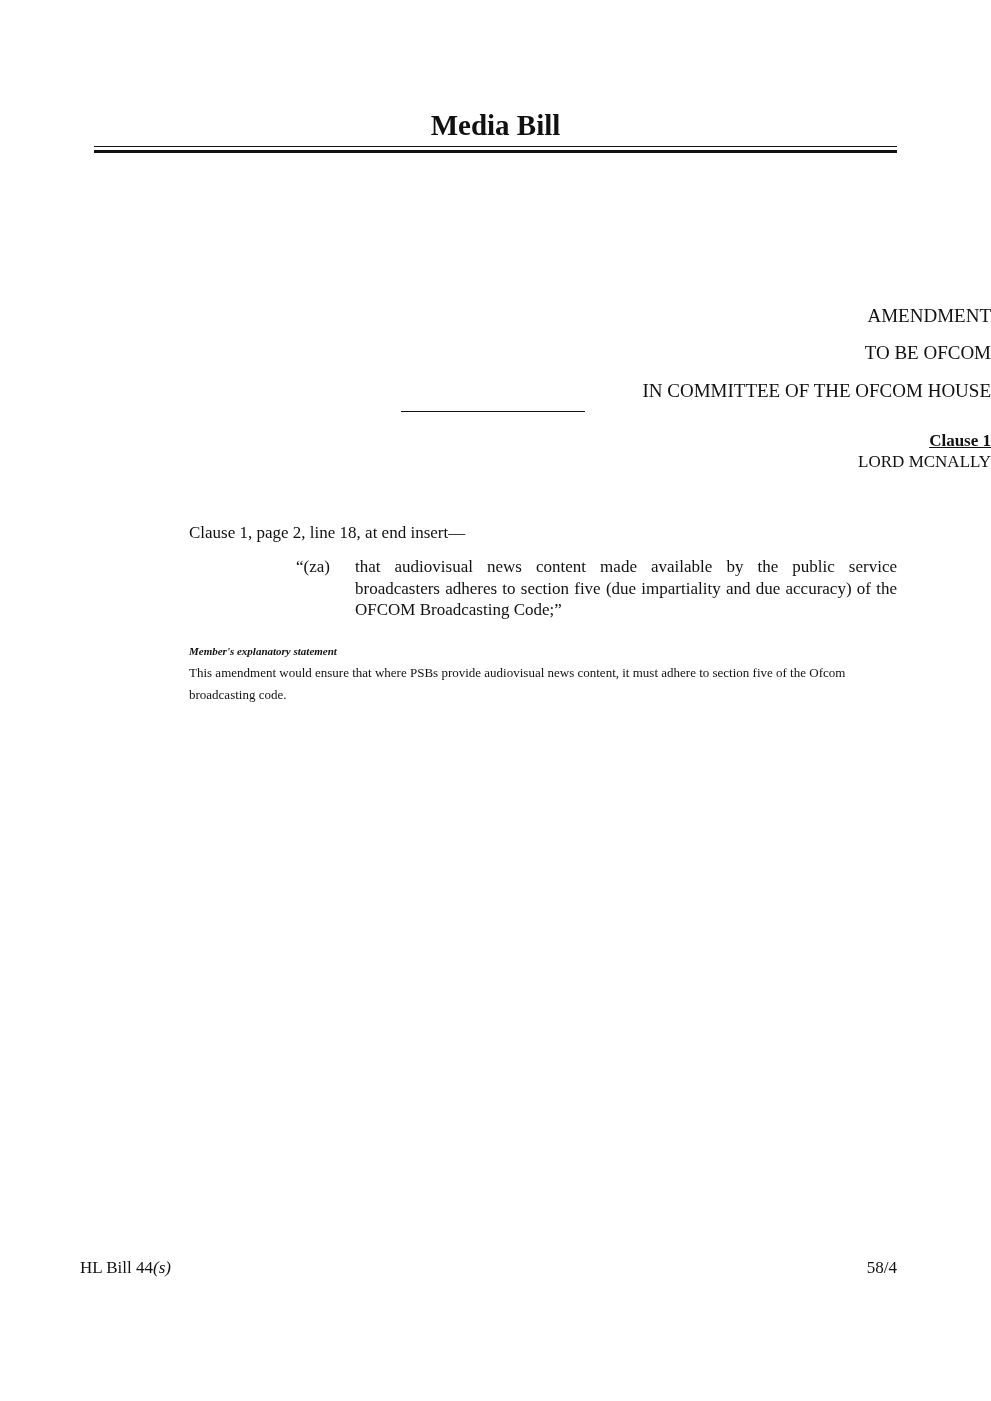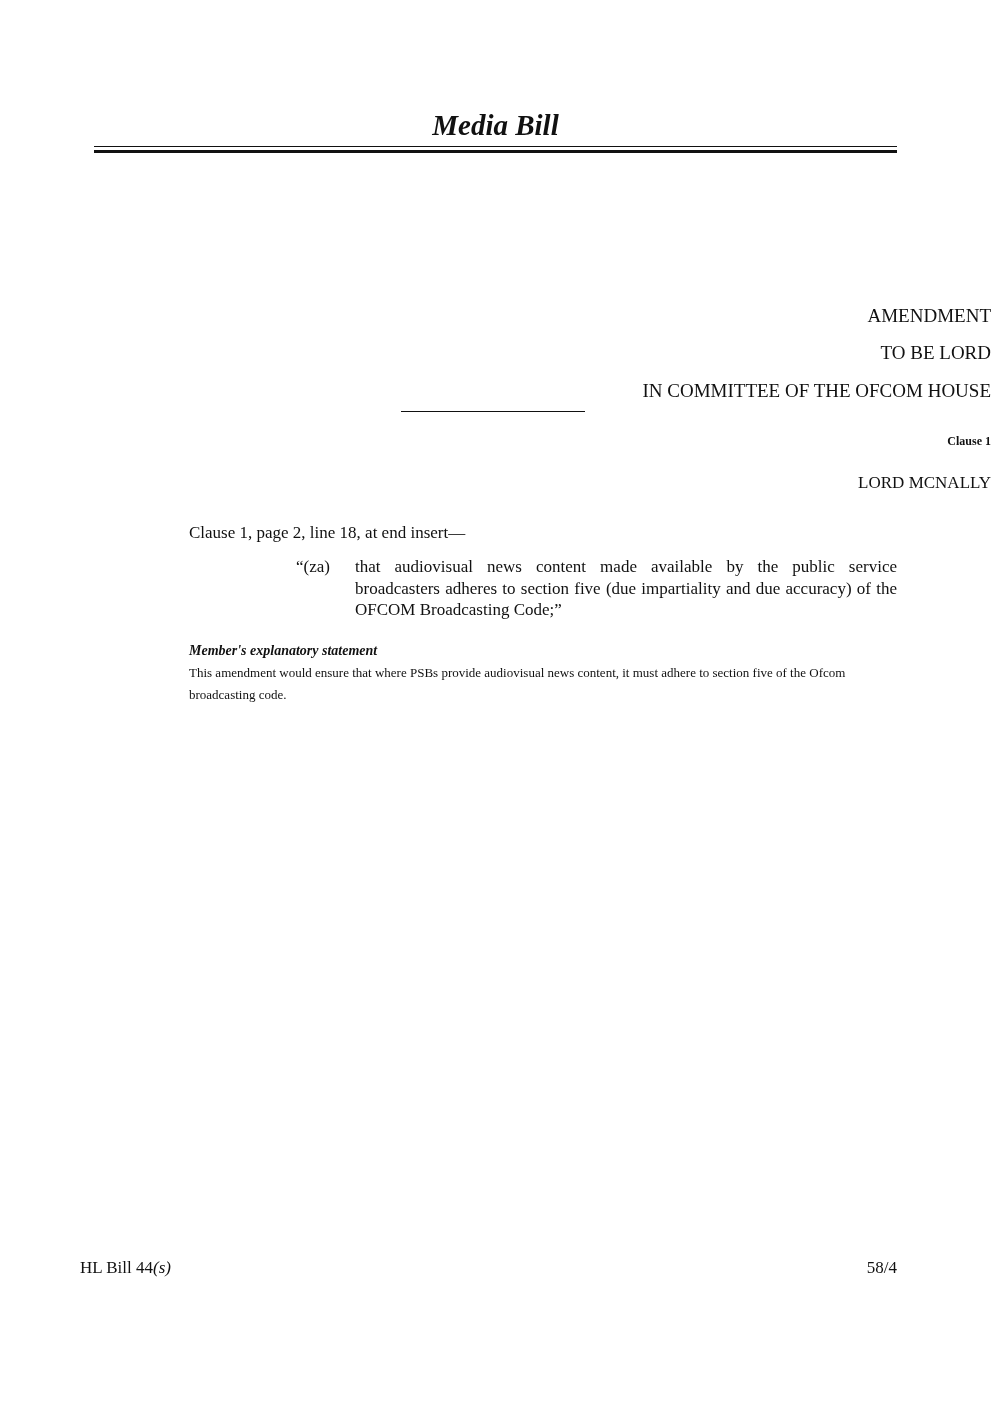--- a/index.html
+++ b/index.html
@@ -2,56 +2,56 @@
 <html><head>
   <meta charset="utf-8">
   <style>
     html, body { margin: 0; padding: 0; background: #ffffff; }
     body {
       width: 991px; height: 1401px; position: relative; overflow: hidden;
       font-family: "Liberation Serif", "DejaVu Serif", serif; color: #111;
     }
     .title {
       position: absolute; left: 0; width: 991px; top: 107px;
-      text-align: center; font-size: 29px; font-weight: bold; line-height: 36px; font-style: italic;
+      text-align: center; font-size: 29px; font-weight: bold; line-height: 36px;
     }
     .rule-thin { position: absolute; left: 94px; width: 803px; top: 146px; height: 0; border-top: 1.5px solid #111; }
     .rule-thick { position: absolute; left: 94px; width: 803px; top: 150px; height: 0; border-top: 3px solid #111; }
     .center-line {
       position: absolute; left: 0; width: 991px; text-align: right;
       font-size: 19px; line-height: 24px;
     }
     .short-rule { position: absolute; left: 401px; width: 184px; top: 411px; border-top: 1px solid #111; }
-    .bold { font-weight: bold; font-size: 12px; }
+    .bold { font-weight: bold; font-size: 17px; text-decoration: underline; }
     .instruction { position: absolute; left: 189px; top: 522px; font-size: 17px; line-height: 22px; text-align: center; }
     .para {
       position: absolute; left: 296px; top: 556px; width: 601px; font-size: 17px; line-height: 21.5px;
       display: flex;
     }
     .para-label { width: 59px; flex-shrink: 0; }
     .para-text { text-align: justify; flex: 1; }
-    .stmt-heading { position: absolute; left: 189px; top: 640px; font-size: 14px; font-style: italic; font-weight: bold; line-height: 22px; }
+    .stmt-heading { position: absolute; left: 189px; top: 640px; font-size: 11px; font-style: italic; font-weight: bold; line-height: 22px; }
     .stmt-body { position: absolute; left: 189px; top: 662px; width: 708px; font-size: 13px; line-height: 22px; }
     .footer-left { position: absolute; left: 80px; top: 1257px; font-size: 17px; line-height: 22px; }
     .footer-right { position: absolute; right: 94px; top: 1257px; font-size: 17px; line-height: 22px; }
   </style>
 </head>
 <body>
 
 <div class="title">Media Bill</div>
 <div class="rule-thin"></div>
 <div class="rule-thick"></div>
 
 <div class="center-line" style="top:304px">AMENDMENT</div>
-<div class="center-line" style="top:341px">TO BE LORD</div>
+<div class="center-line" style="top:341px">TO BE OFCOM</div>
 <div class="center-line" style="top:379px">IN COMMITTEE OF THE OFCOM HOUSE</div>
 <div class="short-rule"></div>
 
 <div class="center-line bold" style="top:429px">Clause 1</div>
-<div class="center-line" style="top:471px; font-size:17px">LORD MCNALLY</div>
+<div class="center-line" style="top:450px; font-size:17px">LORD MCNALLY</div>
 
 <div class="instruction">Clause 1, page 2, line 18, at end insert—</div>
 
 <div class="para">
   <span class="para-label">“(za)</span>
   <span class="para-text">that audiovisual news content made available by the public service broadcasters adheres to section five (due impartiality and due accuracy) of the OFCOM Broadcasting Code;”</span>
 </div>
 
 <div class="stmt-heading">Member's explanatory statement</div>
 <div class="stmt-body">This amendment would ensure that where PSBs provide audiovisual news content, it must adhere to section five of the Ofcom broadcasting code.</div>

